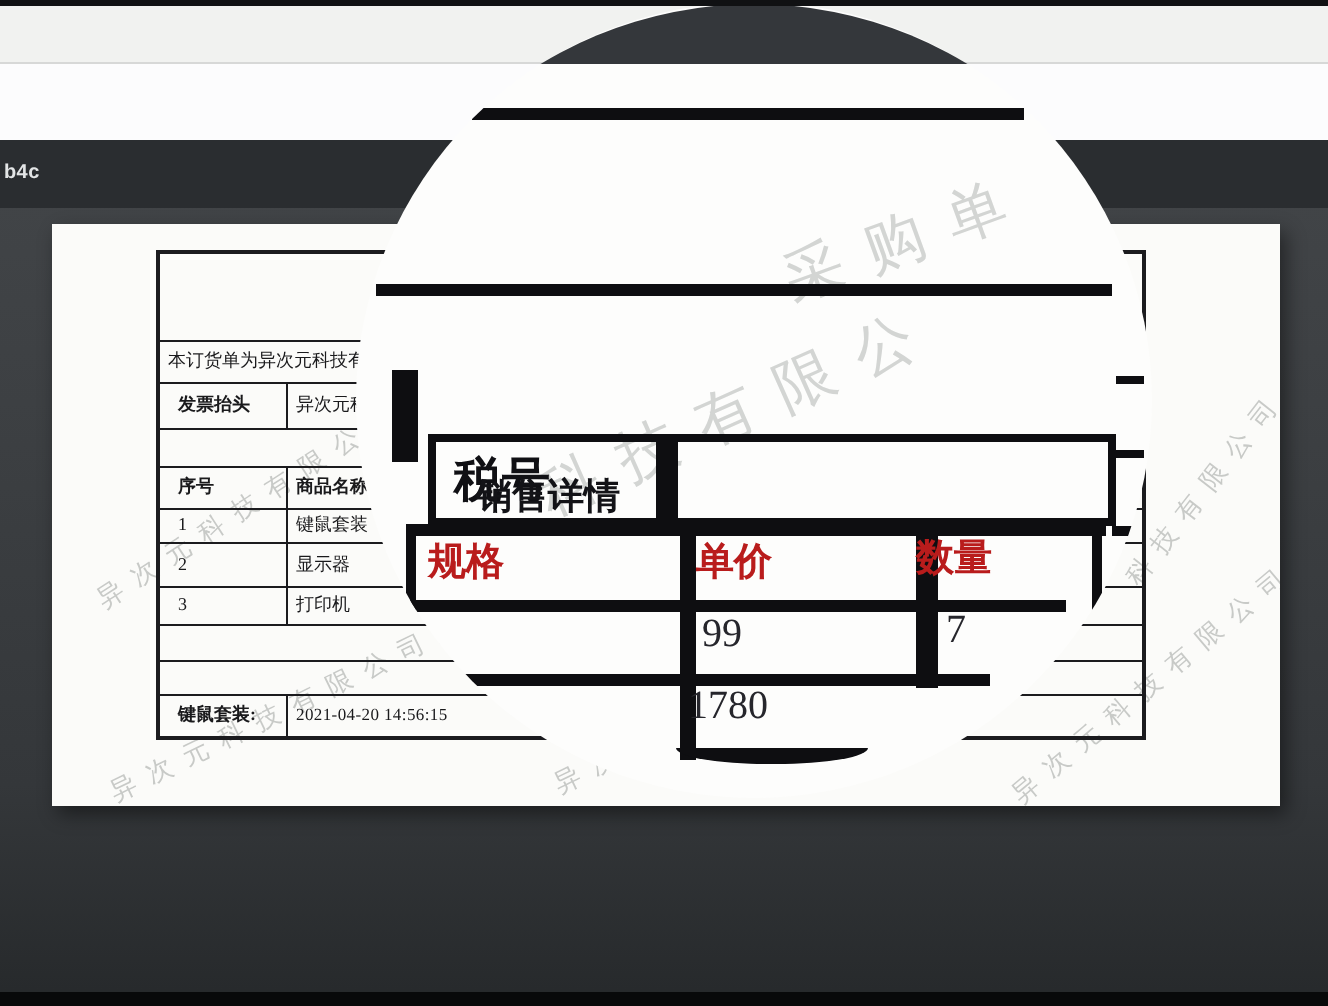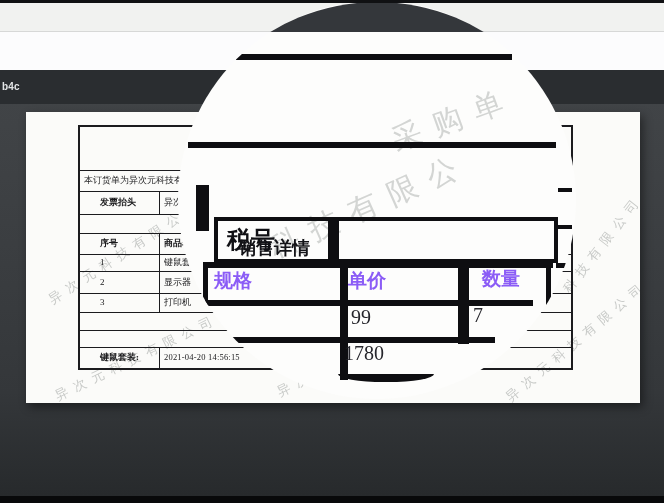--- a/index.html
+++ b/index.html
@@ -19,34 +19,34 @@
   
   .page{left:26px;top:112px;width:614px;height:291px;background:#fbfbf9;overflow:hidden;
         box-shadow:3px 4px 9px rgba(0,0,0,.45);z-index:2;}
   
   .wm{position:absolute;white-space:nowrap;color:rgba(128,133,130,.42);font-size:13px;letter-spacing:7px;transform-origin:0 50%;}
   .wm-lens{position:absolute;white-space:nowrap;color:rgba(148,152,149,.40);font-size:30px;letter-spacing:13px;transform-origin:0 50%;}
   
   .doc-table{position:absolute;left:52px;top:13px;width:495px;border:2px solid #1b1b1e;box-sizing:border-box;color:#1a1a1c;}
   .dr{border-top:1.5px solid #1b1b1e;display:flex;align-items:center;font-size:9px;line-height:1.1;}
   .dr.first{border-top:none;}
-  .dc1{width:80px;align-self:stretch;border-right:1.5px solid #1b1b1e;display:flex;align-items:center;padding:0 20px;box-sizing:border-box;}
+  .dc1{width:64px;align-self:stretch;border-right:1.5px solid #1b1b1e;display:flex;align-items:center;padding:0 9px;box-sizing:border-box;}
   .dc2{flex:1;padding:0 4px;}
   .full{padding:0 4px;}
   .b{font-weight:bold;}
   .ts{font-size:8.5px;letter-spacing:.2px;}
   
   .lens{left:178px;top:1px;width:398px;height:398px;border-radius:50%;background:#fdfdfc;overflow:hidden;z-index:3;}
   .lens .bar{position:absolute;background:#0e0e11;}
   .lens-title{position:absolute;left:20px;top:64px;font-size:60px;line-height:1.05;font-weight:bold;letter-spacing:18px;color:#0b0b0e;}
   .tax-box{position:absolute;left:36px;top:184px;width:344px;height:46px;border:4px solid #0e0e11;box-sizing:border-box;display:flex;margin-top:32px;}
   .tax-c1{width:121px;border-right:11px solid #0e0e11;box-sizing:border-box;display:flex;align-items:center;padding-left:9px;font-size:24px;font-weight:bold;color:#101014;}
   .tax-c2{flex:1;display:flex;align-items:center;padding-left:6px;font-size:16px;letter-spacing:.3px;color:#232329;}
   .lens-heading{position:absolute;left:60px;top:235px;font-size:18px;font-weight:bold;color:#131317;}
-  .st-hdr{position:absolute;font-size:19px;font-weight:bold;color:#8b5cf6;text-align:right;}
+  .st-hdr{position:absolute;font-size:19px;font-weight:bold;color:#b91c1c;text-align:right;}
   .st-val{position:absolute;font-size:20px;color:#26262c;}
   .curve{border-bottom-left-radius:48% 100%;border-bottom-right-radius:48% 100%;}
   
   .dome-clip{left:0;top:0;width:664px;height:32px;overflow:hidden;z-index:5;}
   .dome{position:absolute;left:172px;top:2px;width:410px;height:410px;border-radius:50%;background:#34373b;}
 </style>
 </head>
 <body>
 
 <div class="stage">
@@ -121,21 +121,21 @@
     <div class="bar" style="left:368px;top:261px;width:5px;height:78px;"></div>
     <div class="bar" style="left:25px;top:299px;width:330px;height:6px;"></div>
     <div class="bar" style="left:17px;top:336px;width:300px;height:6px;"></div>
     <div class="bar curve" style="left:160px;top:373px;width:96px;height:8px;"></div>
     <div class="bar" style="left:380px;top:187px;width:14px;height:4px;"></div>
     <div class="bar" style="left:380px;top:224px;width:14px;height:4px;"></div>
     <div class="bar" style="left:378px;top:262px;width:16px;height:5px;"></div>
 
     <div class="st-hdr" style="left:36px;top:267px;">规格</div>
     <div class="st-hdr" style="left:170px;top:267px;font-family:Liberation Mono, monospace;">单价</div>
-    <div class="st-hdr" style="left:304px;top:265px;">数量</div>
+    <div class="st-hdr" style="left:280px;top:265px;">数量</div>
     <div class="st-val" style="left:173px;top:305px;">99</div>
     <div class="st-val" style="left:295px;top:303px;">7</div>
     <div class="st-val" style="left:166px;top:341px;">1780</div>
   </div>
 
   <div class="abs dome-clip">
     <div class="dome"></div>
   </div>
 
   <div class="abs top-line"></div>

